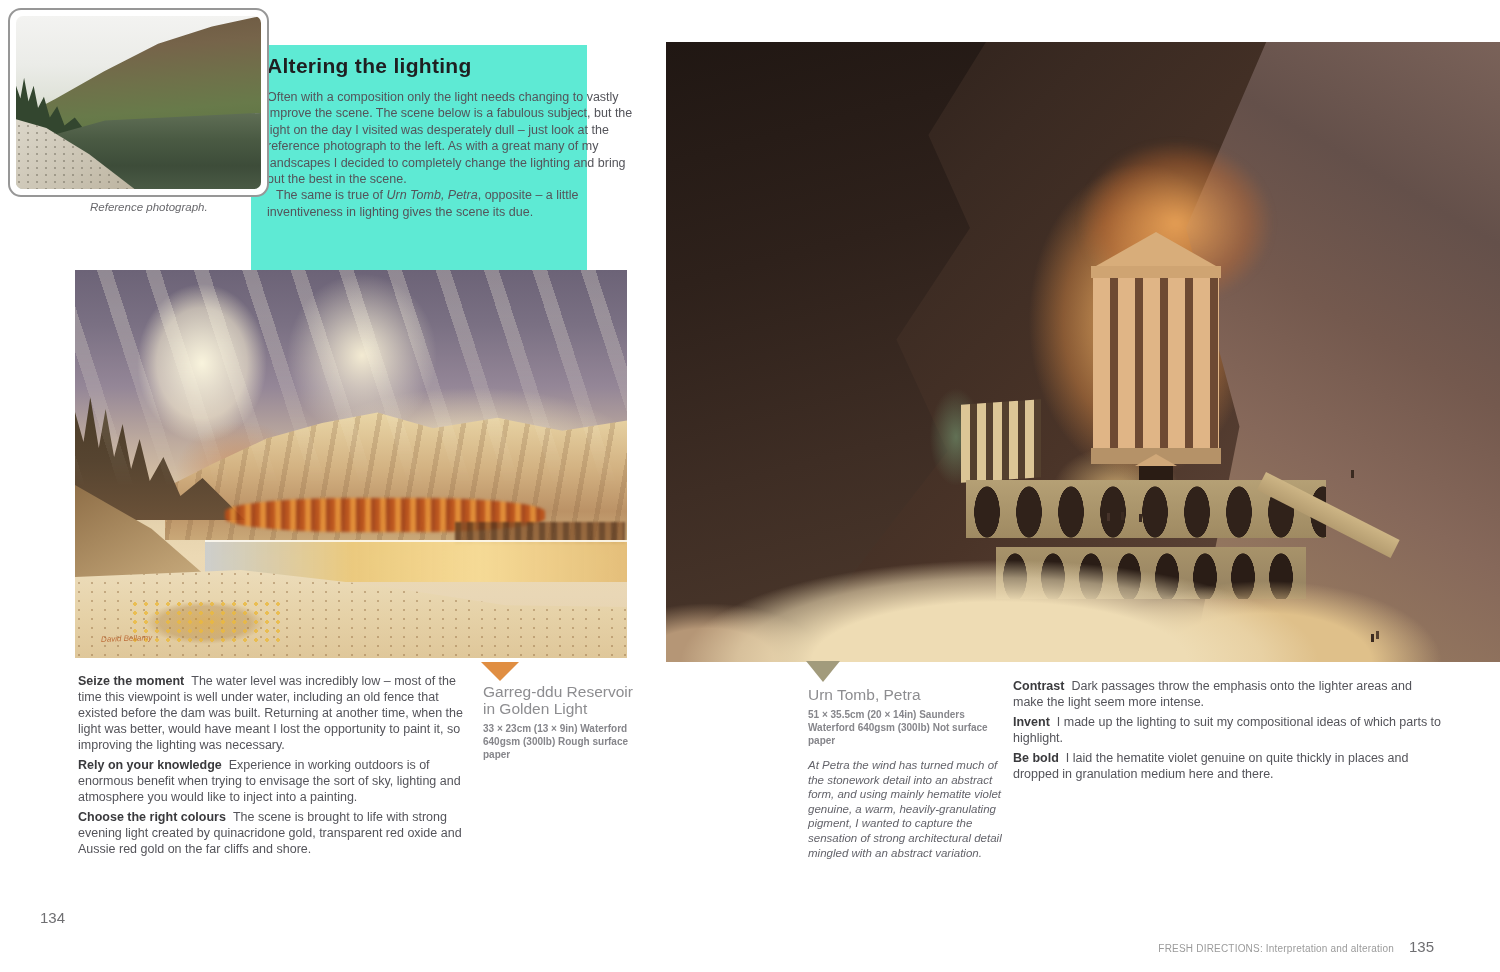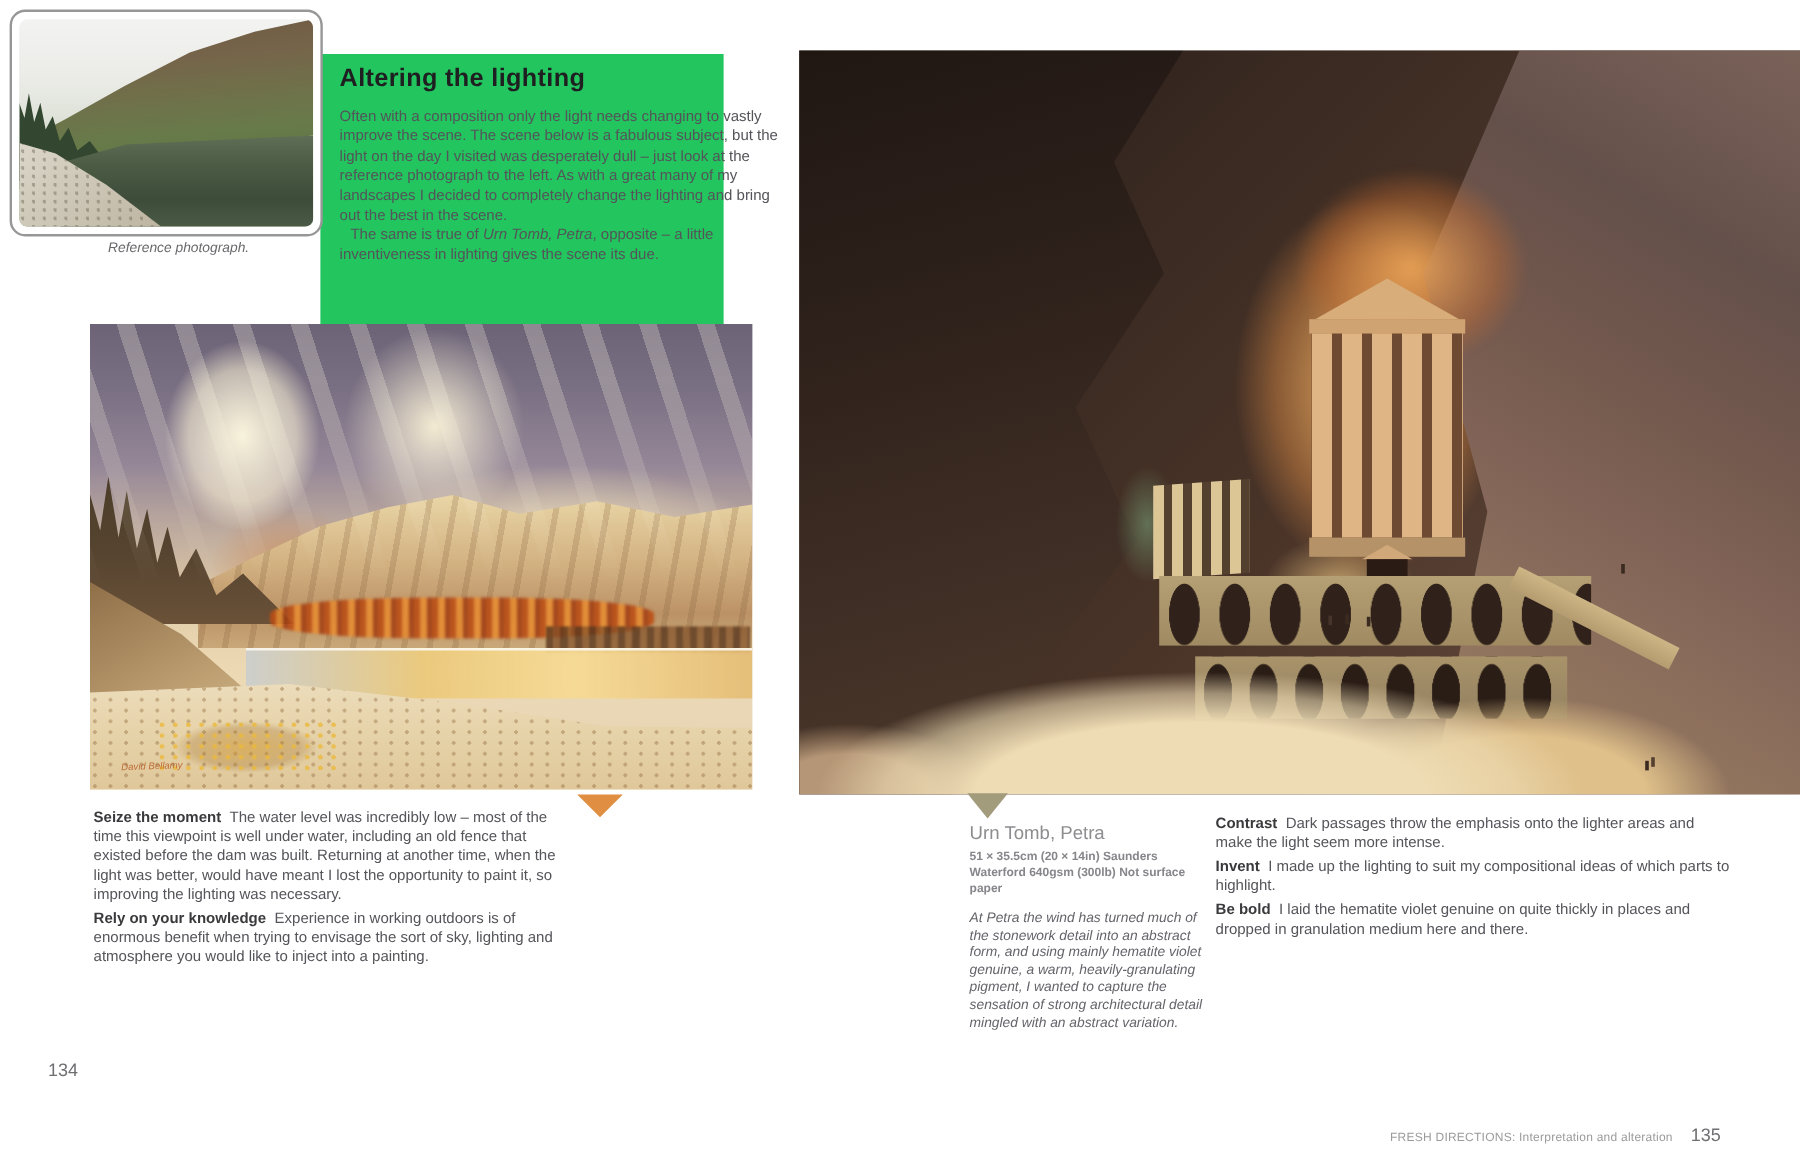--- a/index.html
+++ b/index.html
@@ -1,21 +1,21 @@
 <!DOCTYPE html>
 <html><head>
 <meta charset="utf-8">
 <style>
   *{margin:0;padding:0;box-sizing:border-box}
   html,body{background:#fff}
   .page{position:relative;width:1500px;height:972px;background:#ffffff;overflow:hidden;
         font-family:"Liberation Sans","DejaVu Sans",sans-serif;color:#56565a}
 
   
-  .gray-panel{position:absolute;left:267px;top:45px;width:336px;height:277px;background:#22c55e}
+  .gray-panel{position:absolute;left:251px;top:45px;width:336px;height:277px;background:#5eead4}
   .intro-title{position:absolute;left:16px;top:9px;font-size:21px;font-weight:bold;color:#1f1f21;letter-spacing:.3px}
   .intro-body{position:absolute;left:16px;top:44px;width:376px;font-size:12.5px;line-height:16.4px;color:#54545a}
   .intro-body p.indent{text-indent:9px}
 
   
   .ref-photo-frame{position:absolute;left:8px;top:8px;width:261px;height:189px;background:#fff;
                    border:2px solid #979797;border-radius:13px;padding:6px}
   .ref-photo{position:relative;width:100%;height:100%;border-radius:7px;overflow:hidden;
      background:linear-gradient(180deg,#f3f3f1 0%,#ebece8 28%,#e0e3da 46%,#ced4c4 62%,#bcc4b0 80%,#aab4a0 100%)}
   .ph-hill{position:absolute;left:0;top:0;width:100%;height:100%;
@@ -141,21 +141,21 @@
      background:
        radial-gradient(ellipse 45% 100% at 40% 100%,#eedcb4 50%,rgba(238,220,180,.6) 70%,transparent 85%),
        radial-gradient(ellipse 28% 90% at 72% 100%,#dfc08a 45%,transparent 75%),
        radial-gradient(ellipse 20% 70% at 5% 100%,#b59676 40%,transparent 70%)}
   .p-figures{position:absolute;left:455px;top:470px;width:3px;height:8px;background:#3a2a20;
      box-shadow:18px 2px 0 #3a2a20,-14px 1px 0 #46332a,230px -42px 0 #3a2a20,
                 250px 122px 0 #3a2a20,255px 119px 0 #55402f}
 
   
   .footer-num{font-size:15px;color:#6f6f72}
-  .footer-left{position:absolute;left:40px;top:884px}
+  .footer-left{position:absolute;left:40px;top:909px}
   .footer-right{position:absolute;right:66px;top:938px;display:flex;align-items:baseline;gap:15px}
   .footer-label{font-size:10px;color:#9b9b9b;letter-spacing:.2px}
 </style>
 </head>
 <body>
 
 <div class="page">
 
   <div class="gray-panel">
     <h1 class="intro-title">Altering the lighting</h1>
@@ -182,24 +182,30 @@
     <div class="r-firetrees"></div>
     <div class="r-treeline"></div>
     <div class="r-water"></div>
     <div class="r-shore"></div>
     <div class="r-bush"></div>
     <div class="r-rays"></div>
     <div class="r-signature">David Bellamy</div>
   </div>
 
   <div class="tri tri-orange"></div>
+  <div class="garreg-caption">
+    <div class="cap-title">Garreg-ddu Reservoir</div>
+    <div class="cap-title">in Golden Light</div>
+    <div class="cap-size">33 × 23cm (13 × 9in) Waterford 640gsm (300lb) Rough surface paper</div>
+  </div>
 
   <div class="tips left-tips">
     <p><b>Seize the moment</b><span class="sp"></span><span>The water level was incredibly low – most of the time this viewpoint is well under water, including an old fence that existed before the dam was built. Returning at another time, when the light was better, would have meant I lost the opportunity to paint it, so improving the lighting was necessary.</span></p>
     <p><b>Rely on your knowledge</b><span class="sp"></span><span>Experience in working outdoors is of enormous benefit when trying to envisage the sort of sky, lighting and atmosphere you would like to inject into a painting.</span></p>
+    <p><b>Choose the right colours</b><span class="sp"></span><span>The scene is brought to life with strong evening light created by quinacridone gold, transparent red oxide and Aussie red gold on the far cliffs and shore.</span></p>
   </div>
 
   <div class="petra-painting">
     <div class="p-left-dark"></div>
     <div class="p-cliff-right"></div>
     <div class="p-upper-glow"></div>
     <div class="p-green"></div>
     <div class="p-colonnade"></div>
     <div class="p-temple">
       <div class="p-pediment"></div>

